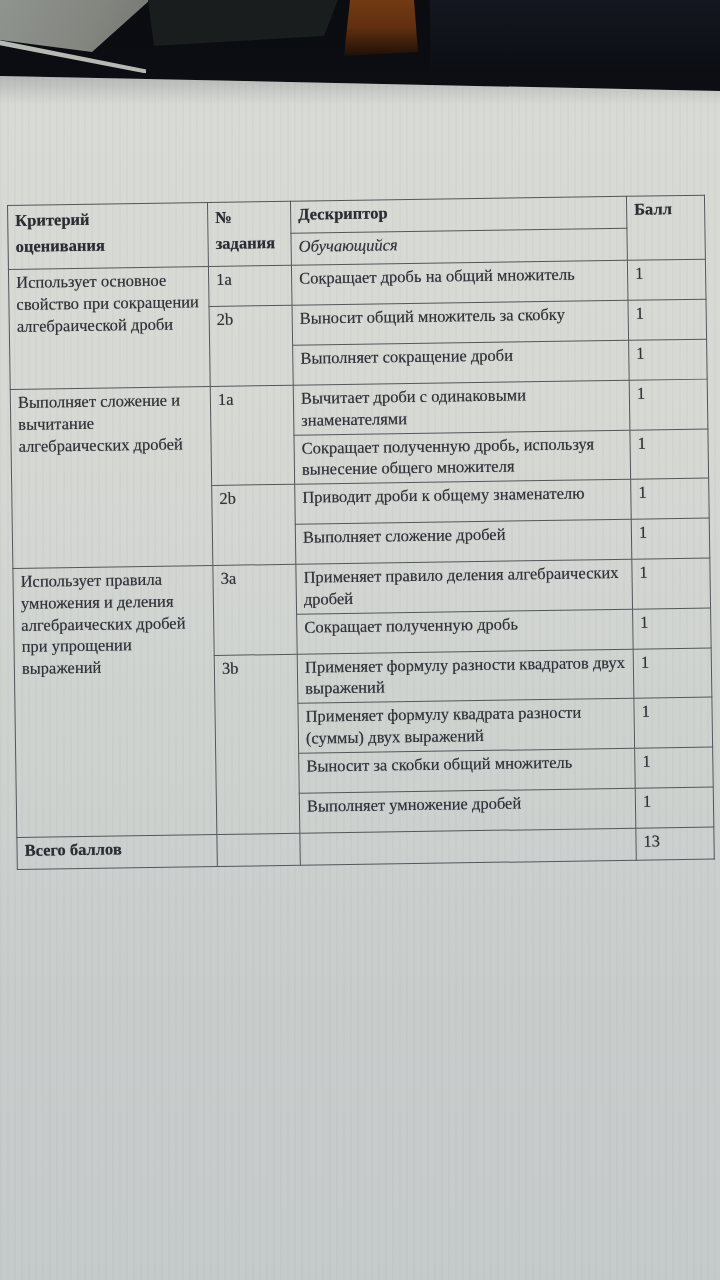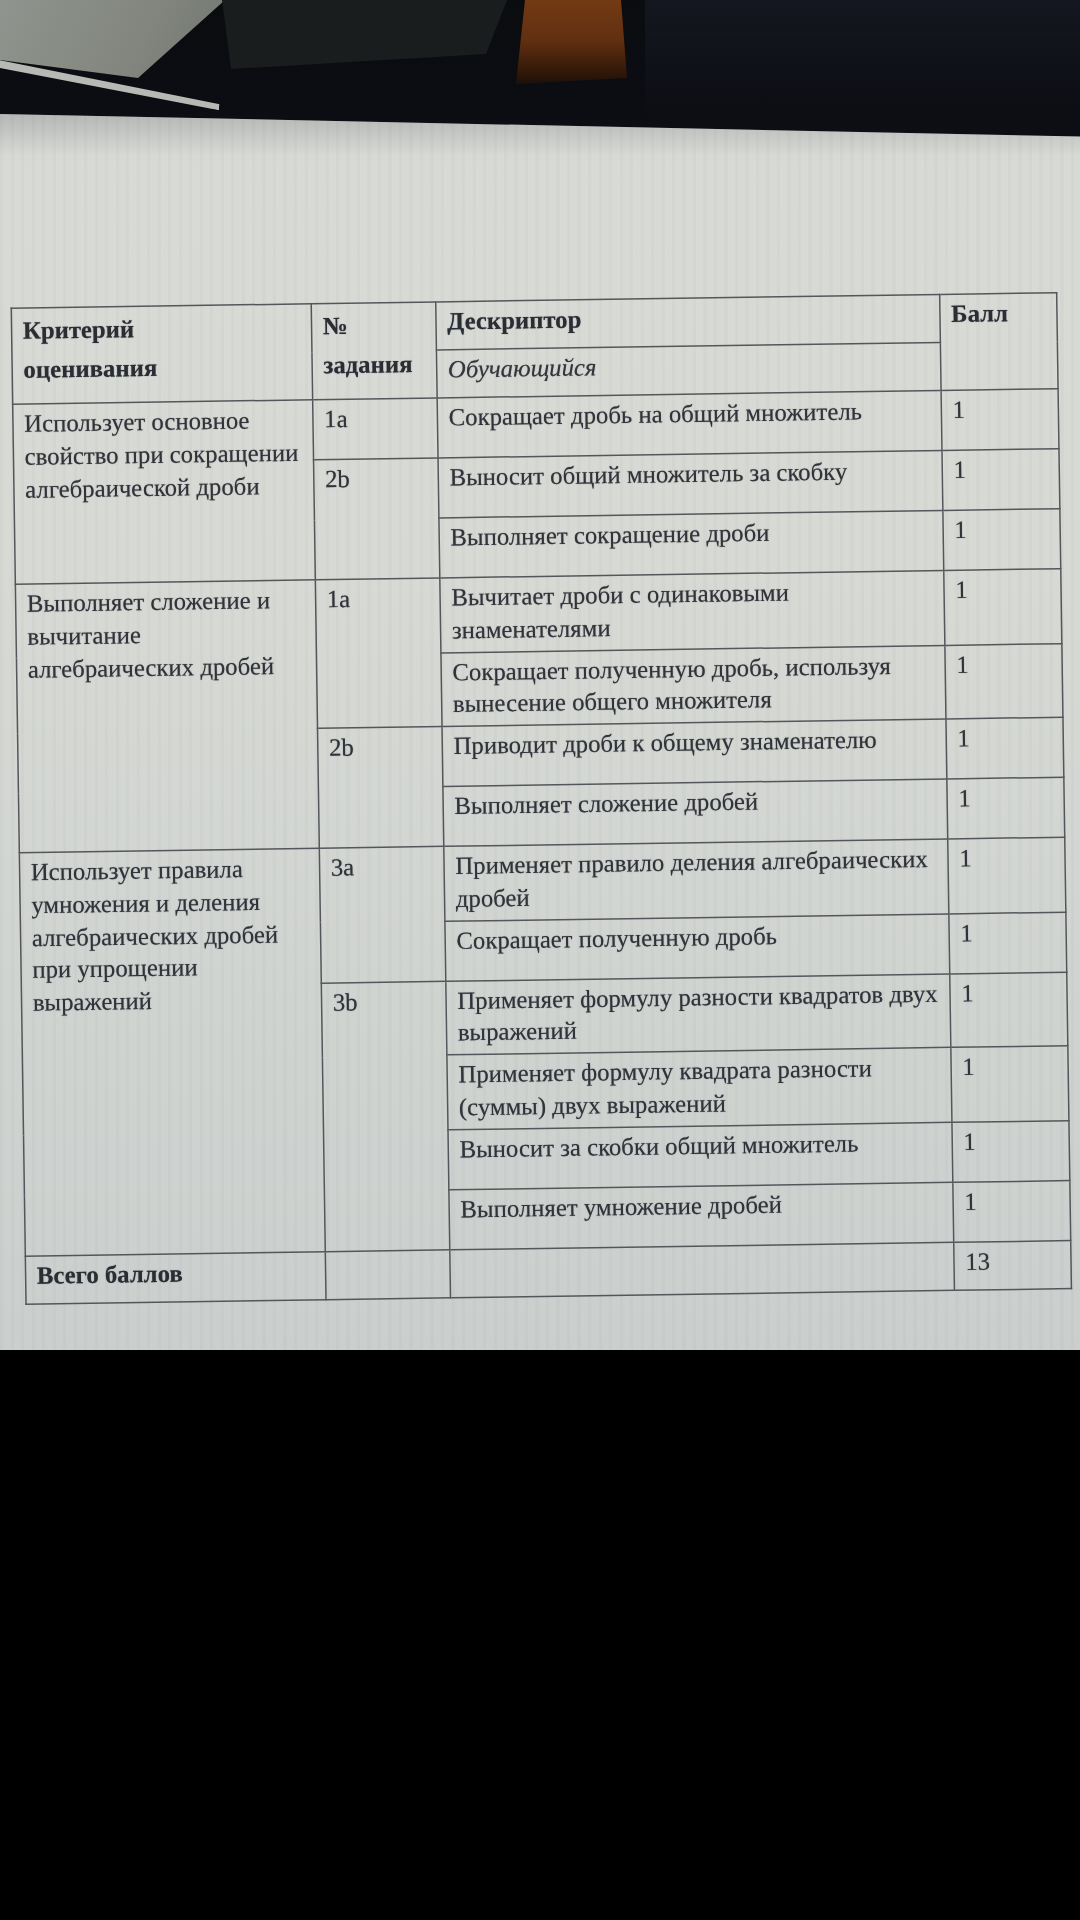--- a/index.html
+++ b/index.html
@@ -1,19 +1,19 @@
 <!DOCTYPE html>
 <html><head>
 <meta charset="utf-8">
 <style>
   html, body { margin: 0; padding: 0; background: #000; }
   .stage {
     position: relative;
     width: 720px;
-    height: 900px;
+    height: 1280px;
     overflow: hidden;
     margin: 0 auto;
     font-family: "Liberation Serif", "DejaVu Serif", serif;
   }
 
   
   .bg-dark {
     position: absolute; left: 0; top: 0; width: 720px; height: 130px;
     background: linear-gradient(180deg, #0a0c10 0%, #0b0d12 55%, #101218 100%);
   }

